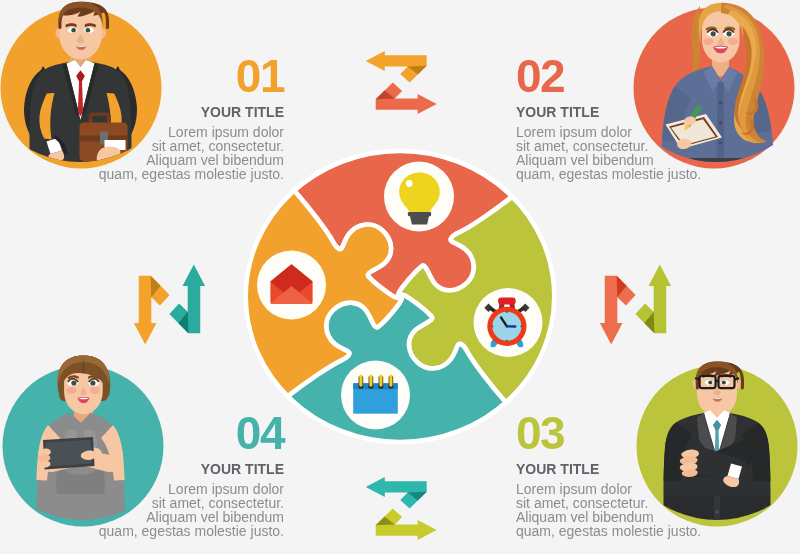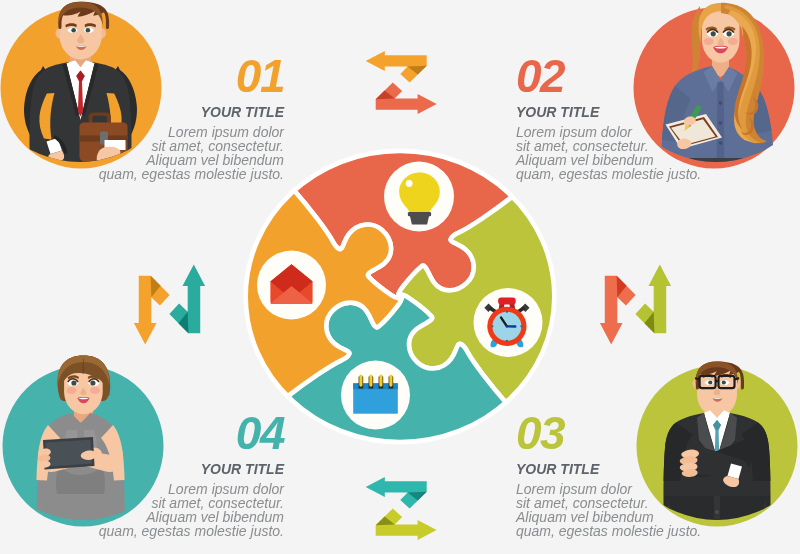--- a/index.html
+++ b/index.html
@@ -1,18 +1,18 @@
 <!DOCTYPE html>
 <html><head>
 <meta charset="utf-8">
 <style>
   html,body{margin:0;padding:0;}
   body{width:800px;height:554px;background:#f4f4f4;overflow:hidden;
        font-family:"Liberation Sans",sans-serif;position:relative;}
-  .stage{position:absolute;left:0;top:0;width:800px;height:522px;font-style:italic;}
+  .stage{position:absolute;left:0;top:0;width:800px;height:522px;}
   svg.full{position:absolute;left:0;top:0;width:800px;height:554px;overflow:visible;}
   .txtblk{position:absolute;width:260px;}
   .num{font-weight:bold;font-size:46px;line-height:31px;letter-spacing:-1.5px;
        display:block;height:31px;}
   .ttl{font-weight:bold;font-size:14px;color:#5d6369;display:block;
        line-height:10px;height:10px;}
   .bdy{font-size:14px;color:#8a8d8f;line-height:13.85px;display:block;}
   .al-r{text-align:right;}
   .al-l{text-align:left;}
 </style>

